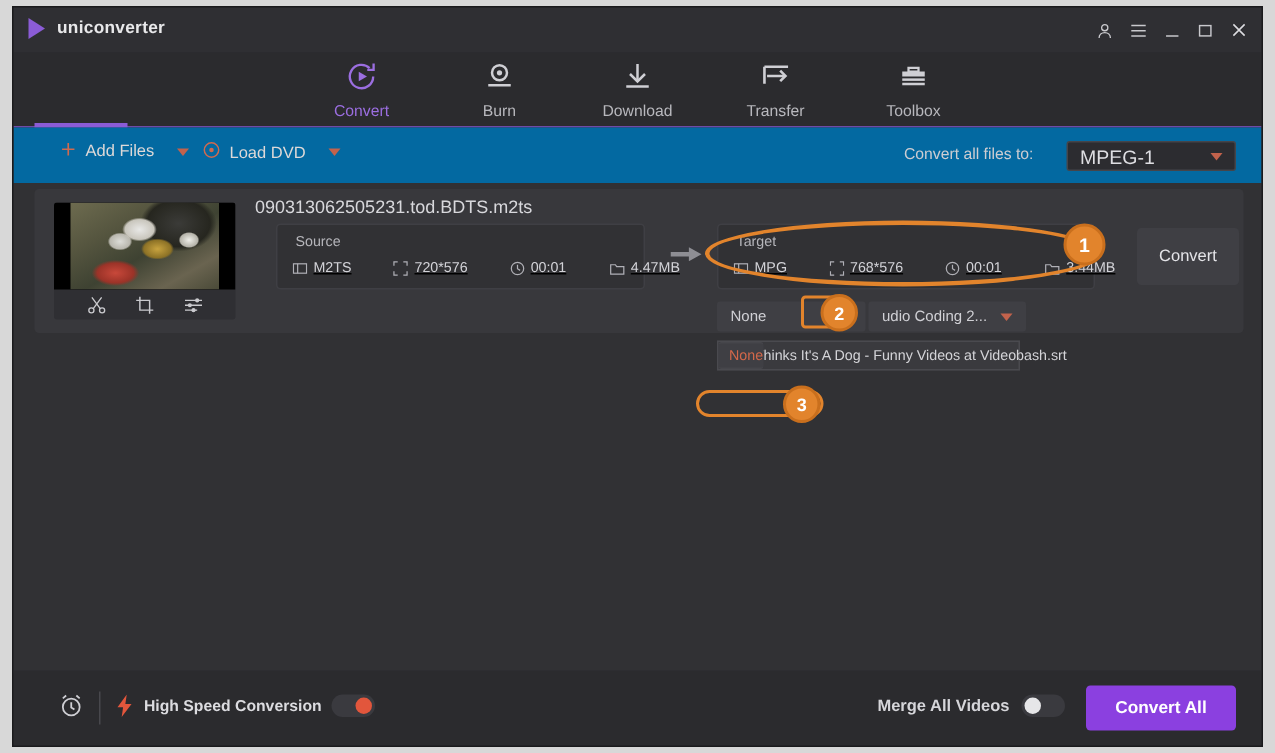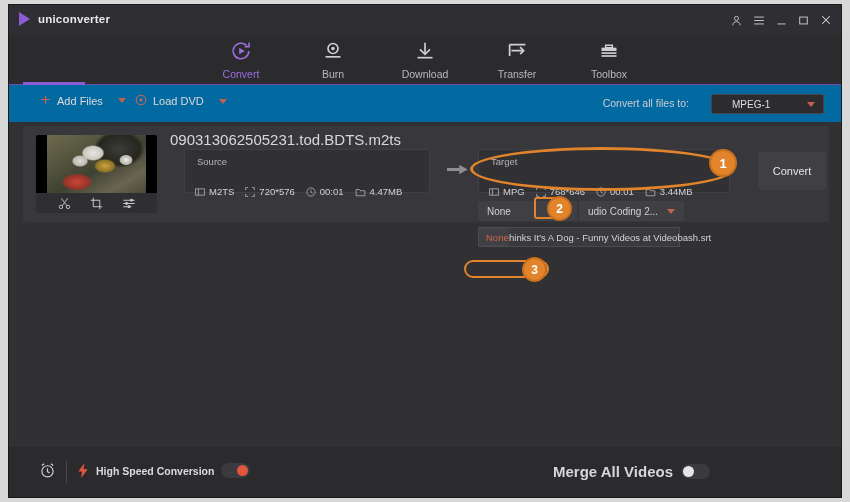--- a/index.html
+++ b/index.html
@@ -99,21 +99,21 @@
   .convall-lbl {
     position: absolute; right: 152px; top: 12px;
     font-size: 10.5px; color: #cdcdd2;
   }
   .fmtsel {
     position: absolute; right: 17px; top: 9px;
     width: 113px; height: 20px;
     background: #2c2c30; border: 1px solid #45454a; border-radius: 2px;
     display: flex; align-items: center;
   }
-  .fmtsel .v { color: #dedee2; font-size: 10px; margin-left: 20px; }
+  .fmtsel .v { color: #dedee2; font-size: 13px; margin-left: 8px; }
   .fmtsel .caret { position: absolute; right: 8px; }
 
   
   .body {
     position: absolute; left: 0; top: 117px; width: 100%; height: 327px;
     background: #313134;
     padding-left: 17px;
   }
 
   
@@ -145,31 +145,31 @@
   }
   .thumb-tools {
     position: absolute; left: 0; bottom: 0; width: 121px; height: 20px;
     display: flex; align-items: center; justify-content: space-around;
     padding: 0 12px;
   }
   .thumb-tools span { color: #cacace; line-height: 0; }
 
   .fname {
     position: absolute; left: 161px; top: 126px;
-    font-size: 15px; color: #d8d8dc;
+    font-size: 12px; color: #d8d8dc;
   }
   .srcbox {
     position: absolute; left: 161px; top: 23px;
     width: 246px; height: 44px;
     background: #313134; border: 1px solid #3f3f44; border-radius: 3px;
   }
   .boxtitle { position: absolute; left: 12px; top: 6px; font-size: 9.5px; color: #b5b5ba; }
   .metarow {
-    position: absolute; left: 10px; top: 36px; right: 8px;
-    display: flex; align-items: center; gap: 11px;
+    position: absolute; left: 10px; top: 23px; right: 8px;
+    display: flex; align-items: center; gap: 28px; text-decoration: underline;
   }
   .meta { display: flex; align-items: center; gap: 4px; font-size: 9.5px; color: #d3d3d8; white-space: nowrap; }
   .meta .mi { color: #b0b0b6; line-height: 0; }
 
   .arrow { position: absolute; left: 424px; top: 37px; color: #8e8e94; line-height: 0; }
 
   .tgtbox {
     position: absolute; left: 455px; top: 23px;
     width: 252px; height: 44px;
     background: #313134; border: 1px solid #3f3f44; border-radius: 3px;
@@ -244,21 +244,21 @@
     width: 29px; height: 15px; border-radius: 8px;
     position: relative; display: inline-block;
   }
   .toggle.on { background: #3a3a3f; }
   .toggle.off { background: #3a3a3f; }
   .knob { position: absolute; top: 2px; width: 11px; height: 11px; border-radius: 50%; }
   .toggle.on .knob { right: 2px; background: #e2563c; }
   .toggle.off .knob { left: 2px; background: #e6e6e8; }
 
   .merge-wrap { position: absolute; right: 131px; top: 16px; display: flex; align-items: center; gap: 8px; }
-  .merge-lbl { color: #d6d6da; font-size: 15px; }
+  .merge-lbl { color: #d6d6da; font-size: 11px; }
   .convertall {
     position: absolute; right: 17px; top: 10px;
     width: 100px; height: 30px;
     background: #8b40e0; border-radius: 3px;
     display: flex; align-items: center; justify-content: center;
     color: #fff; font-size: 11.5px;
   }
 </style>
 </head>
 <body>
@@ -467,21 +467,21 @@
             <span class="mi"><svg width="10" height="10" viewBox="0 0 16 16">
                   <rect x="1" y="3" width="14" height="10" fill="none" stroke="#b0b0b6" stroke-width="1.3"></rect>
                   <path d="M5.5 3v10" stroke="#b0b0b6" stroke-width="1.3"></path>
                 </svg></span>
             <span>MPG</span>
           </span>
           <span class="meta">
             <span class="mi"><svg width="10" height="10" viewBox="0 0 16 16">
                   <path d="M1 5V1h4M15 5V1h-4M1 11v4h4M15 11v4h-4" fill="none" stroke="#b0b0b6" stroke-width="1.3"></path>
                 </svg></span>
-            <span>768*646</span>
+            <span>768*576</span>
           </span>
           <span class="meta">
             <span class="mi"><svg width="10" height="10" viewBox="0 0 16 16">
                   <circle cx="8" cy="8" r="6.6" fill="none" stroke="#b0b0b6" stroke-width="1.3"></circle>
                   <path d="M8 4v4.3l2.8 1.7" fill="none" stroke="#b0b0b6" stroke-width="1.3"></path>
                 </svg></span>
             <span>00:01</span>
           </span>
           <span class="meta">
             <span class="mi"><svg width="11" height="10" viewBox="0 0 16 16">
@@ -542,17 +542,18 @@
       <span class="toggle on">
           <span class="knob"></span>
         </span>
     </div>
     <div class="merge-wrap">
       <span class="merge-lbl">Merge All Videos</span>
       <span class="toggle off">
           <span class="knob"></span>
         </span>
     </div>
+    <div class="convertall">Convert All</div>
   </div>
 
   <div class="fname">090313062505231.tod.BDTS.m2ts</div>
 
 </div>
 
 </body></html>

